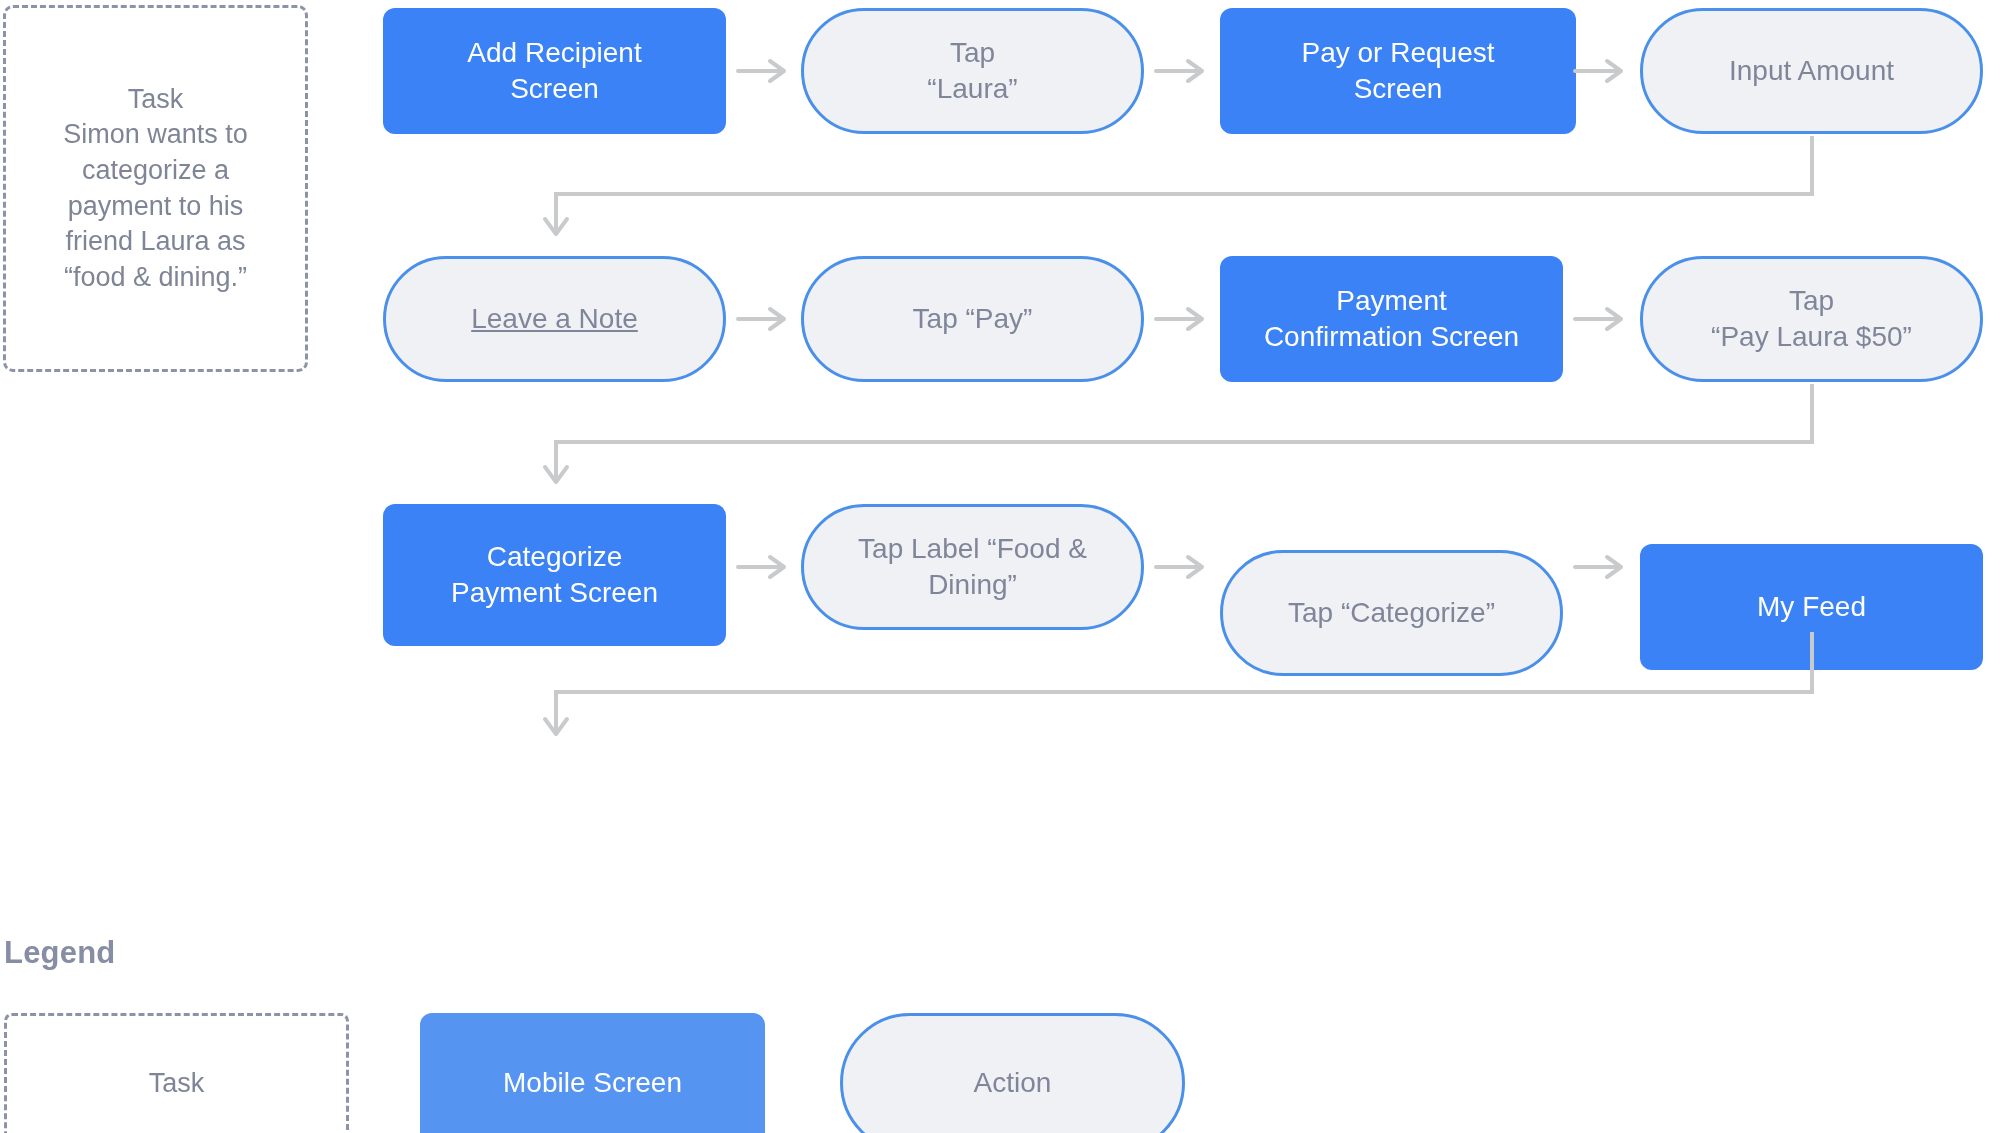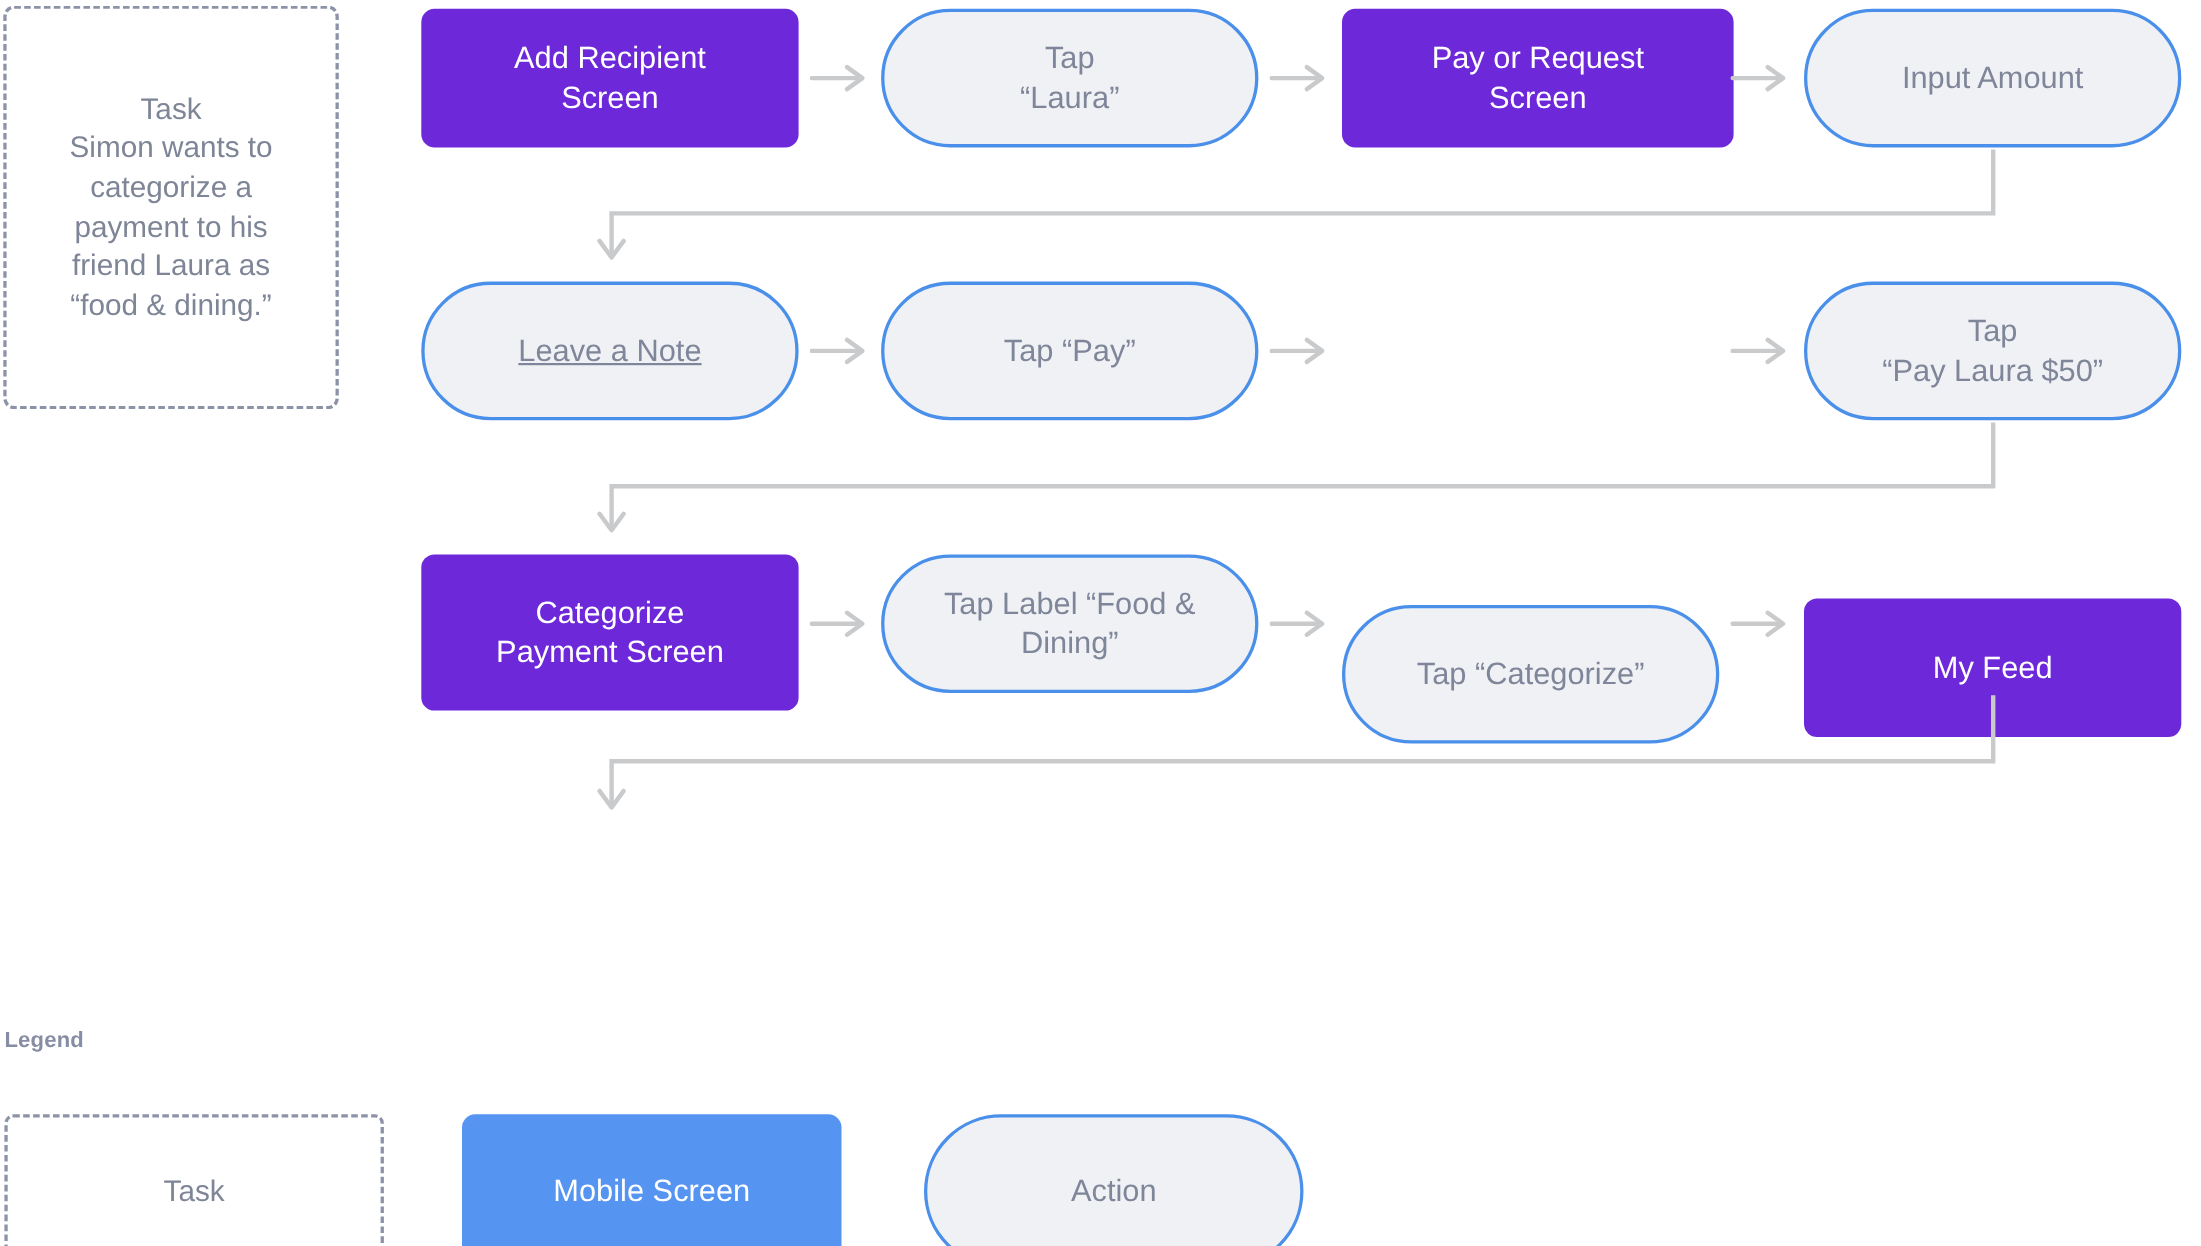--- a/index.html
+++ b/index.html
@@ -25,21 +25,21 @@
     color:#7E8596;
     font-size:27px;
     line-height:1.32;
     padding:6px 14px;
   }
 
   
   .screen-node{
     position:absolute;
     box-sizing:border-box;
-    background:#6d28d9;
+    background:#3b82f6;
     border-radius:12px;
     display:flex;align-items:center;justify-content:center;
     text-align:center;
     color:#ffffff;
     font-size:28px;
     line-height:1.3;
     padding:6px 24px;
   }
 
   
@@ -65,21 +65,21 @@
   }
   .arrow-h svg{display:block;}
 
   
   .elbow{position:absolute;pointer-events:none;}
   .elbow svg{display:block;overflow:visible;}
 
   
   .legend-title{
     position:absolute;
-    font-size:20px;
+    font-size:31px;
     font-weight:bold;
     color:#868DA4;
     letter-spacing:.2px;
   }
   .legend-row{position:absolute;left:0;top:1013px;width:2001px;height:140px;}
   .legend-task{
     position:absolute;box-sizing:border-box;
     border:3px dashed #8C93A8;border-radius:8px;background:#fff;
     display:flex;align-items:center;justify-content:center;
     color:#7E8596;font-size:27px;
@@ -160,20 +160,22 @@
 
   <div class="action-node nowrap" style="left:801px;top:256px;width:343px;height:126px;">Tap “Pay”</div>
 
   <div class="arrow-h" style="left:1154px;top:300px;width:55px;height:38px;">
     <svg width="55" height="34" viewBox="0 0 55 34" fill="none">
       <path d="M2 17 H46" stroke="#C9CACC" stroke-width="4" stroke-linecap="round"></path>
       <path d="M34 7 L48 17 L34 27" stroke="#C9CACC" stroke-width="4" fill="none" stroke-linecap="round" stroke-linejoin="round"></path>
     </svg>
   </div>
 
+  <div class="screen-node nowrap" style="left:1220px;top:256px;width:343px;height:126px;">Payment
+Confirmation Screen</div>
 
   <div class="arrow-h" style="left:1573px;top:300px;width:55px;height:38px;">
     <svg width="55" height="34" viewBox="0 0 55 34" fill="none">
       <path d="M2 17 H46" stroke="#C9CACC" stroke-width="4" stroke-linecap="round"></path>
       <path d="M34 7 L48 17 L34 27" stroke="#C9CACC" stroke-width="4" fill="none" stroke-linecap="round" stroke-linejoin="round"></path>
     </svg>
   </div>
 
   <div class="action-node nowrap" style="left:1640px;top:256px;width:343px;height:126px;">Tap
 “Pay Laura $50”</div>

